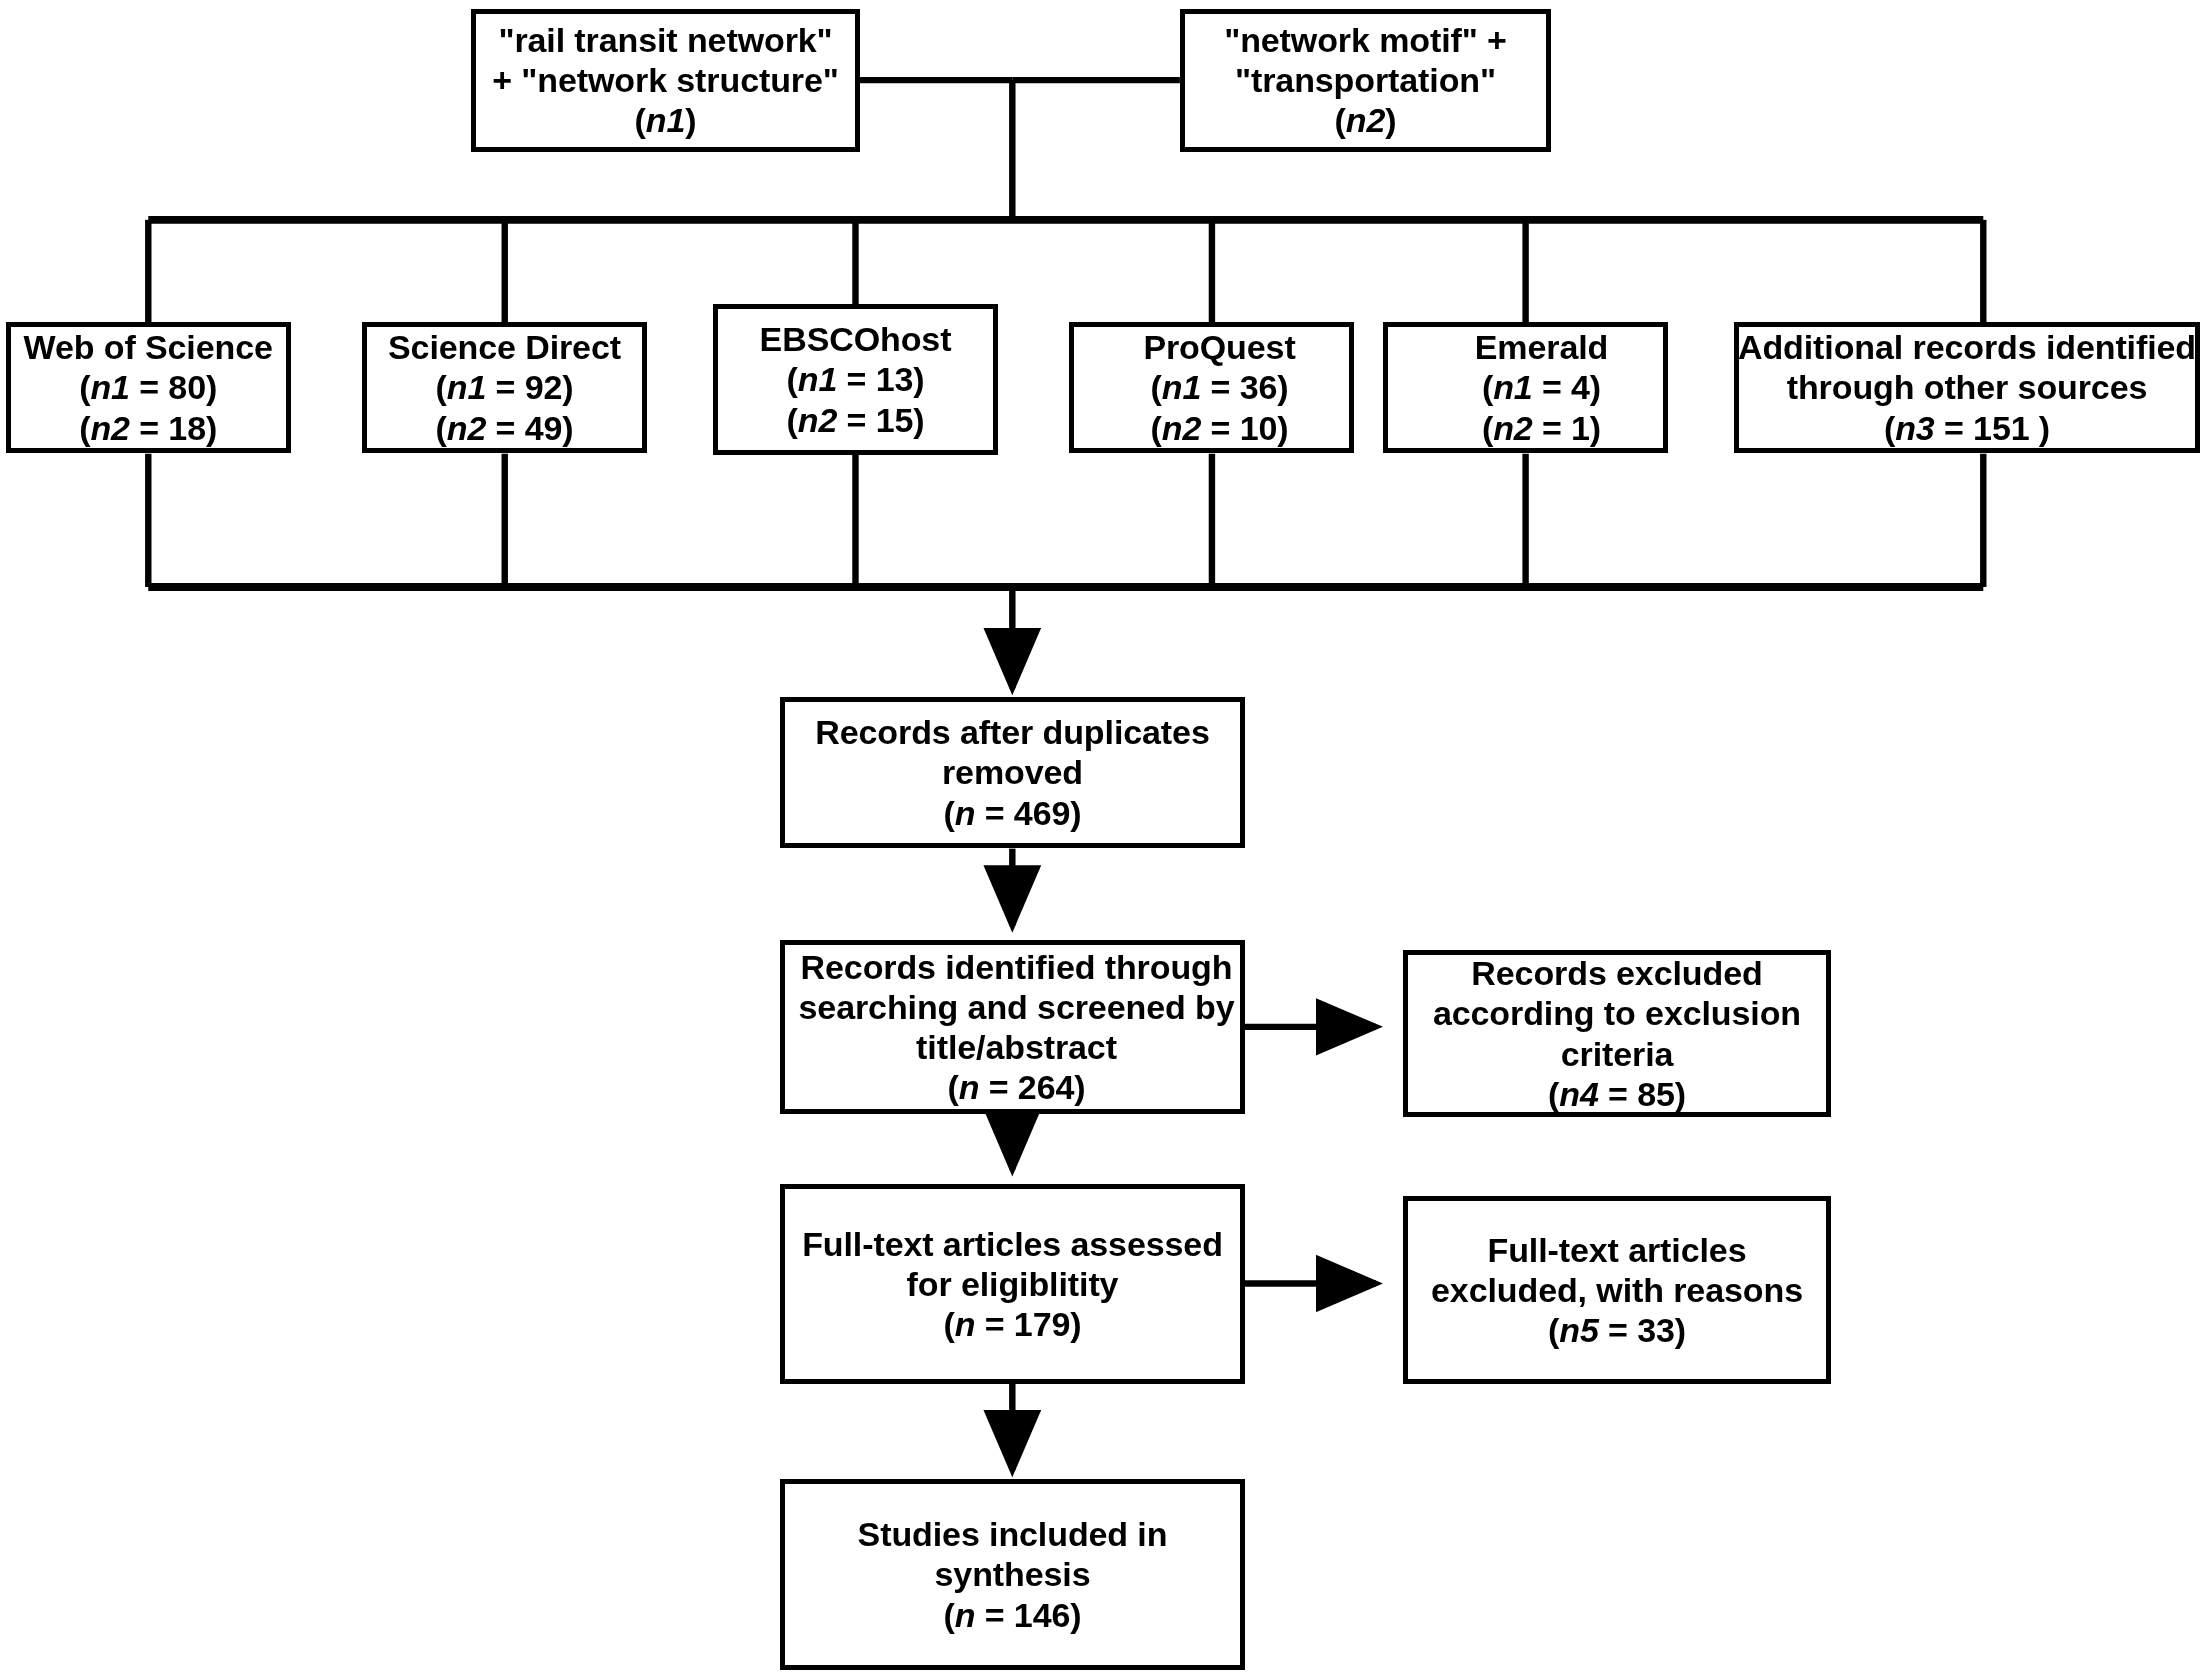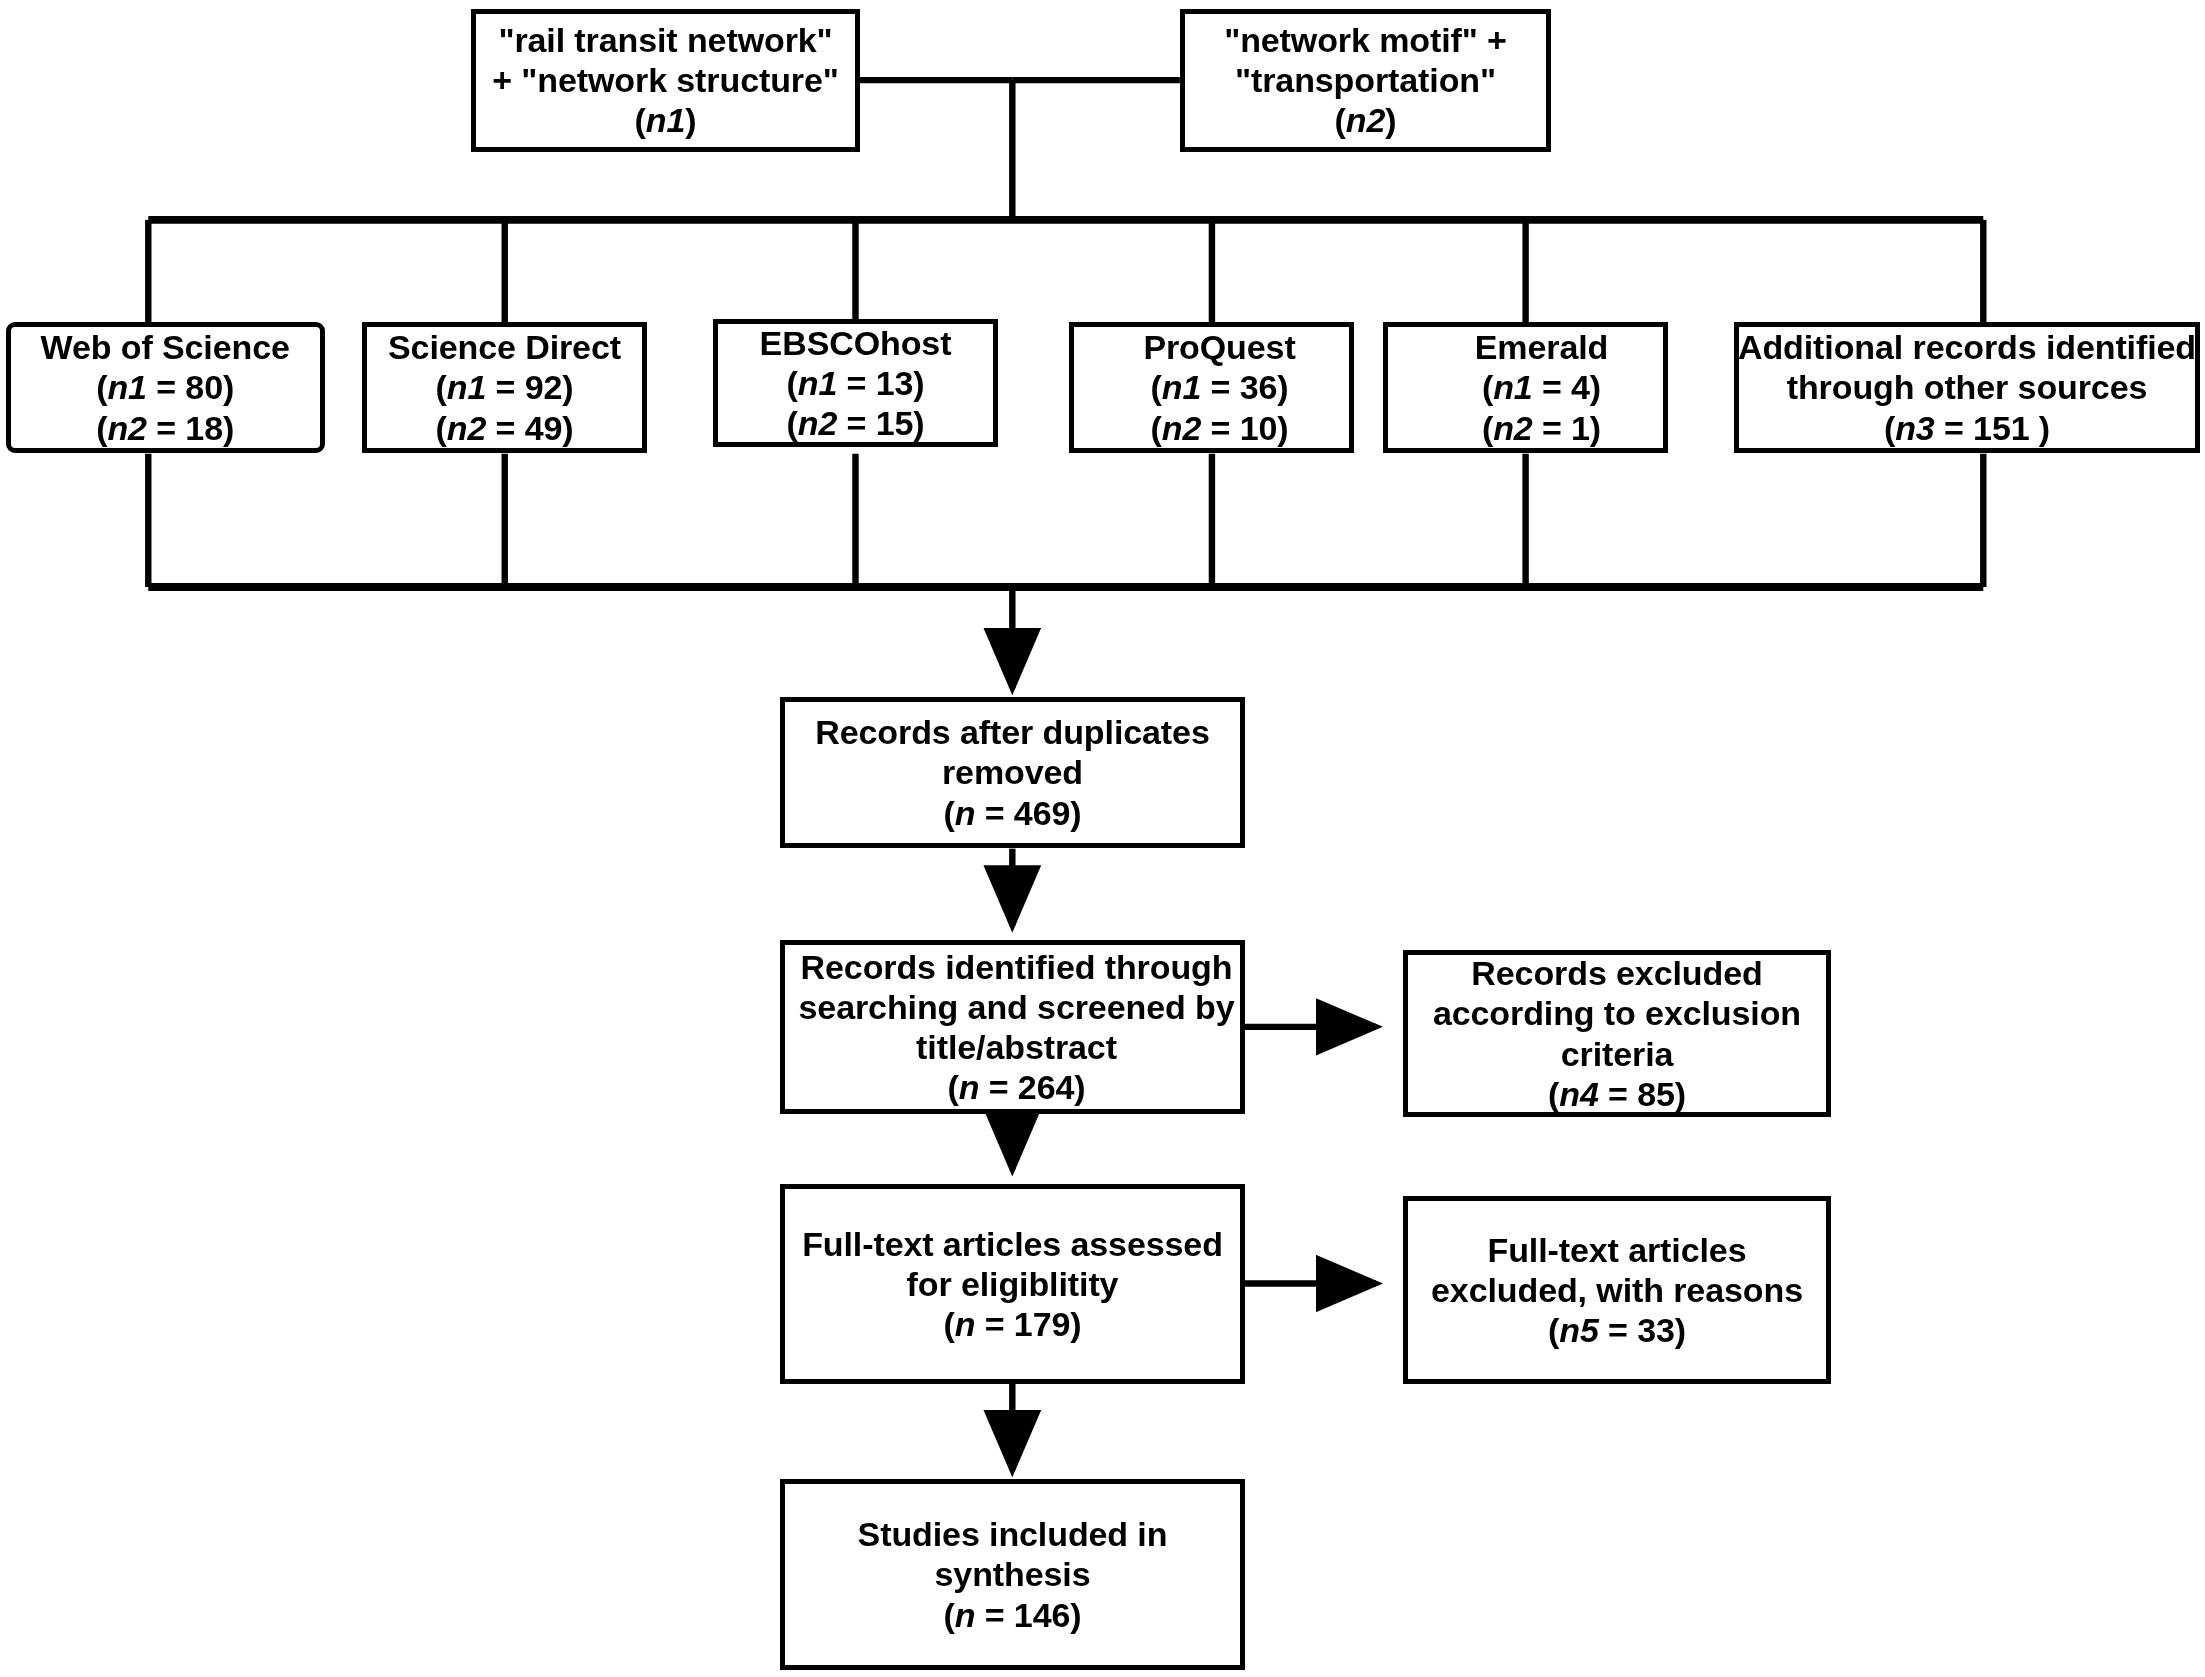--- a/index.html
+++ b/index.html
@@ -103,33 +103,33 @@
     <span class="ln">+ "network structure"</span>
     <span class="ln"><span>(</span><span class="ital">n1</span><span>)</span></span>
   </div>
 
   <div class="node s48" style="left:1180px; top:8.6px; width:371px; height:143px;">
     <span class="ln">"network motif" +</span>
     <span class="ln">"transportation"</span>
     <span class="ln"><span>(</span><span class="ital">n2</span><span>)</span></span>
   </div>
 
-  <div class="node s48" style="left:5.7px; top:322px; width:319px; height:131px;border-radius:9px;">
+  <div class="node s48" style="left:5.7px; top:322px; width:285px; height:131px;">
     <span class="ln">Web of Science</span>
     <span class="ln"><span>(</span><span class="ital">n1</span><span> = 80)</span></span>
     <span class="ln"><span>(</span><span class="ital">n2</span><span> = 18)</span></span>
   </div>
 
   <div class="node s48" style="left:362px; top:322px; width:285px; height:131px;">
     <span class="ln">Science Direct</span>
     <span class="ln"><span>(</span><span class="ital">n1</span><span> = 92)</span></span>
     <span class="ln"><span>(</span><span class="ital">n2</span><span> = 49)</span></span>
   </div>
 
-  <div class="node s48" style="left:713px; top:319px; width:285px; height:128px;">
+  <div class="node s48" style="left:713px; top:304px; width:285px; height:151px;">
     <span class="ln">EBSCOhost</span>
     <span class="ln"><span>(</span><span class="ital">n1</span><span> = 13)</span></span>
     <span class="ln"><span>(</span><span class="ital">n2</span><span> = 15)</span></span>
   </div>
 
   <div class="node s48" style="left:1069px; top:322px; width:285px; height:131px;padding-left:16px;">
     <span class="ln">ProQuest</span>
     <span class="ln"><span>(</span><span class="ital">n1</span><span> = 36)</span></span>
     <span class="ln"><span>(</span><span class="ital">n2</span><span> = 10)</span></span>
   </div>

